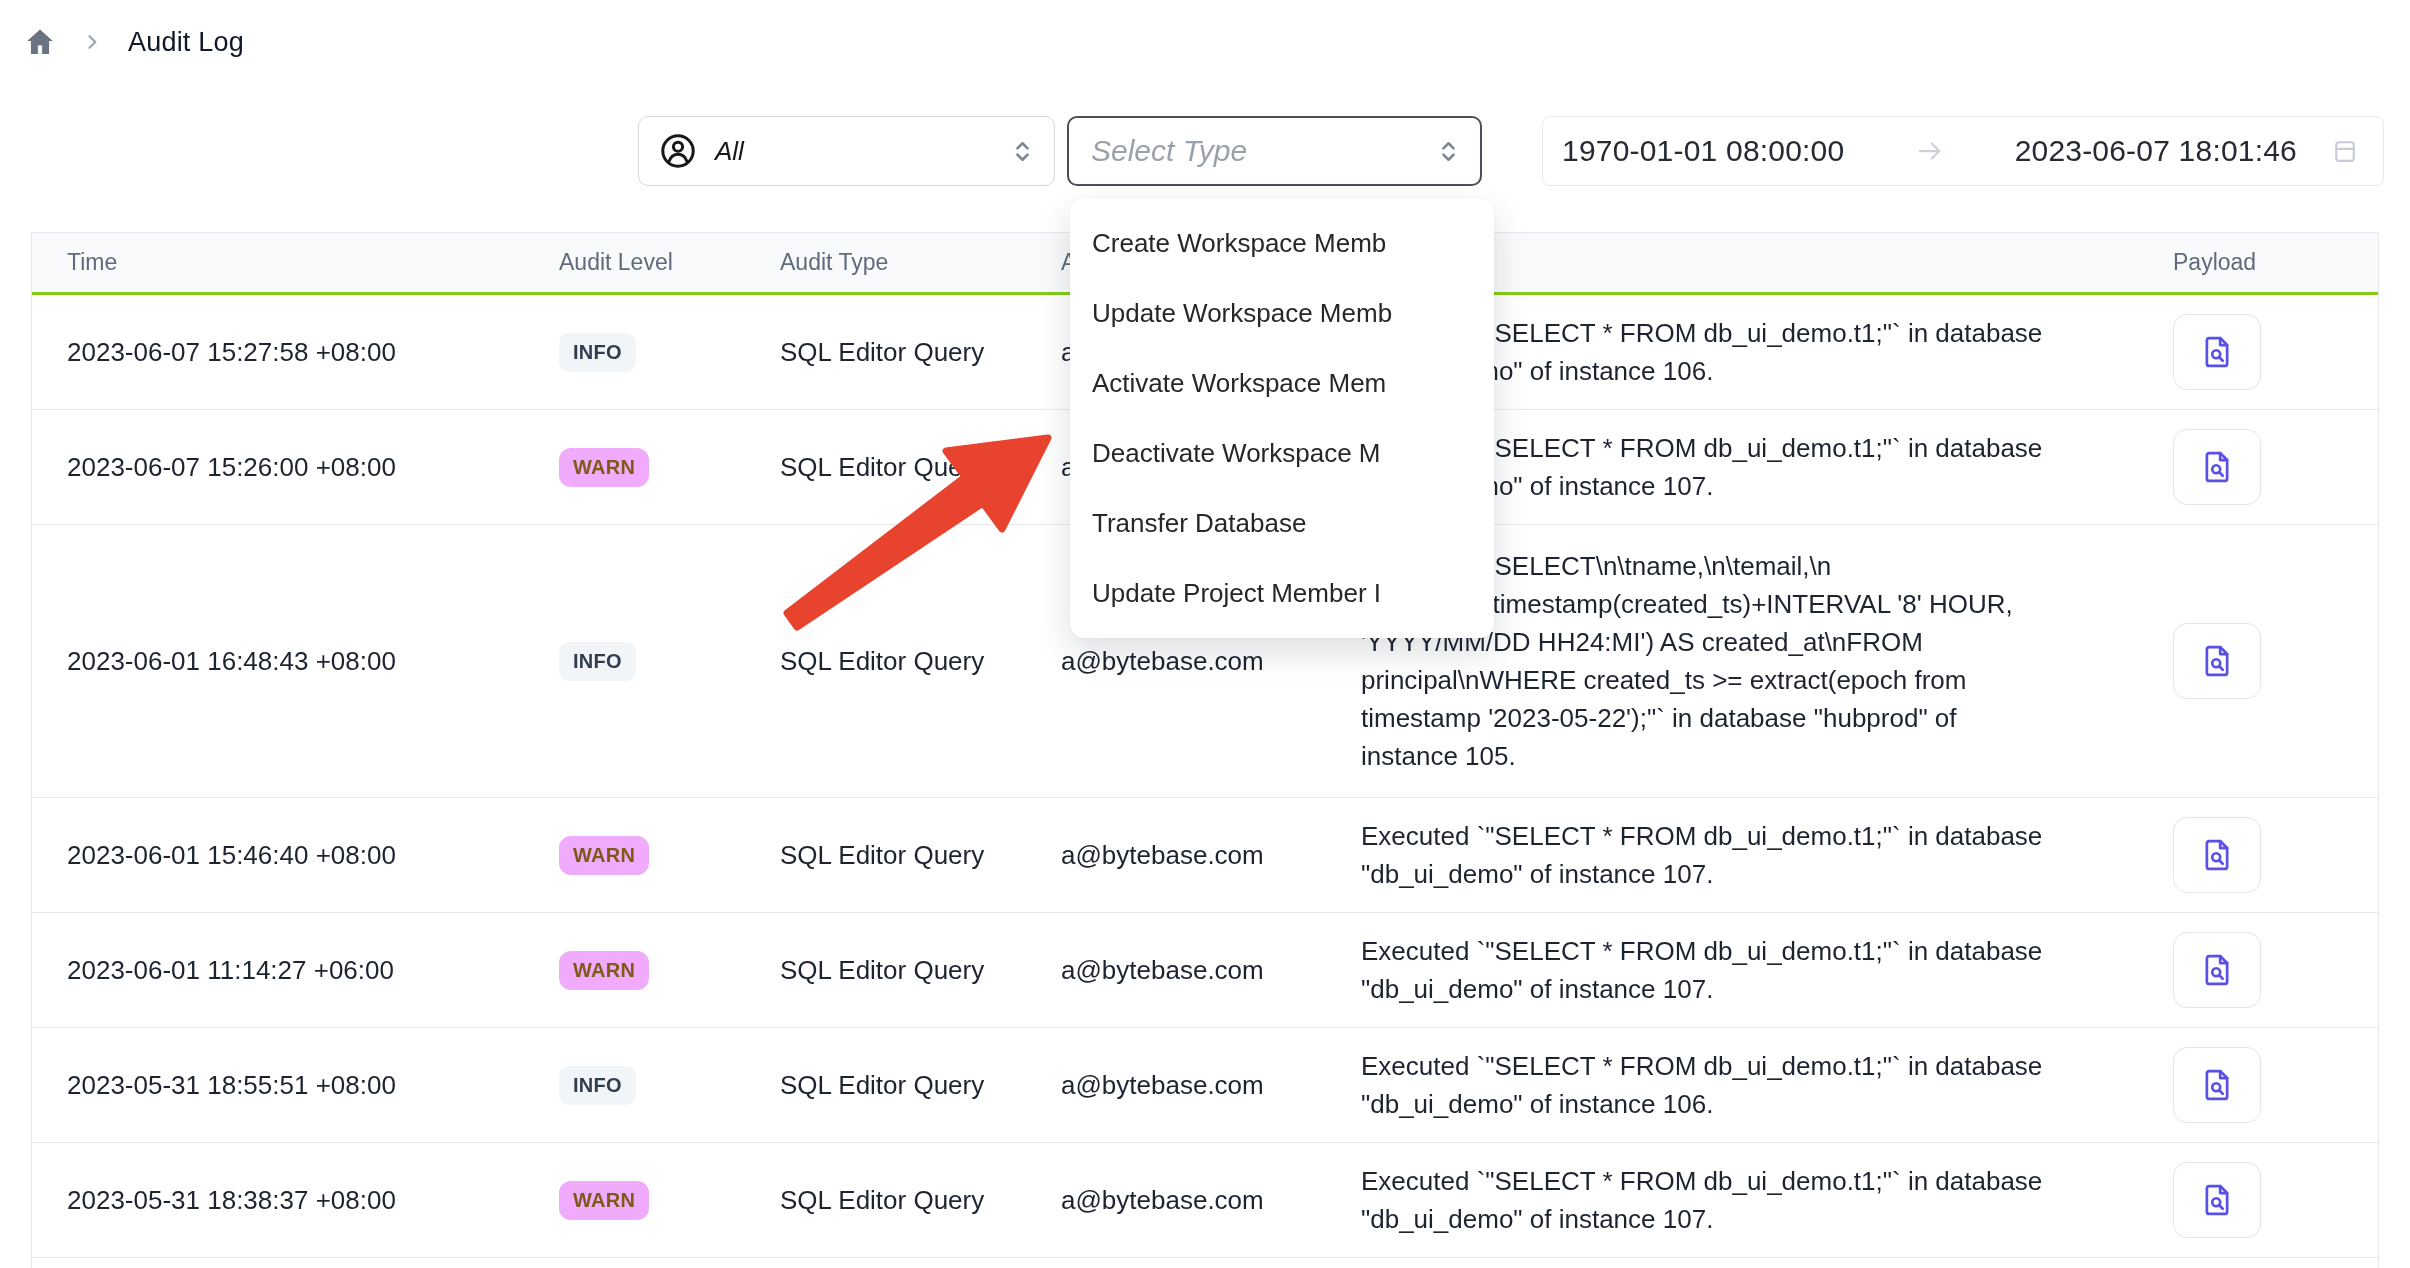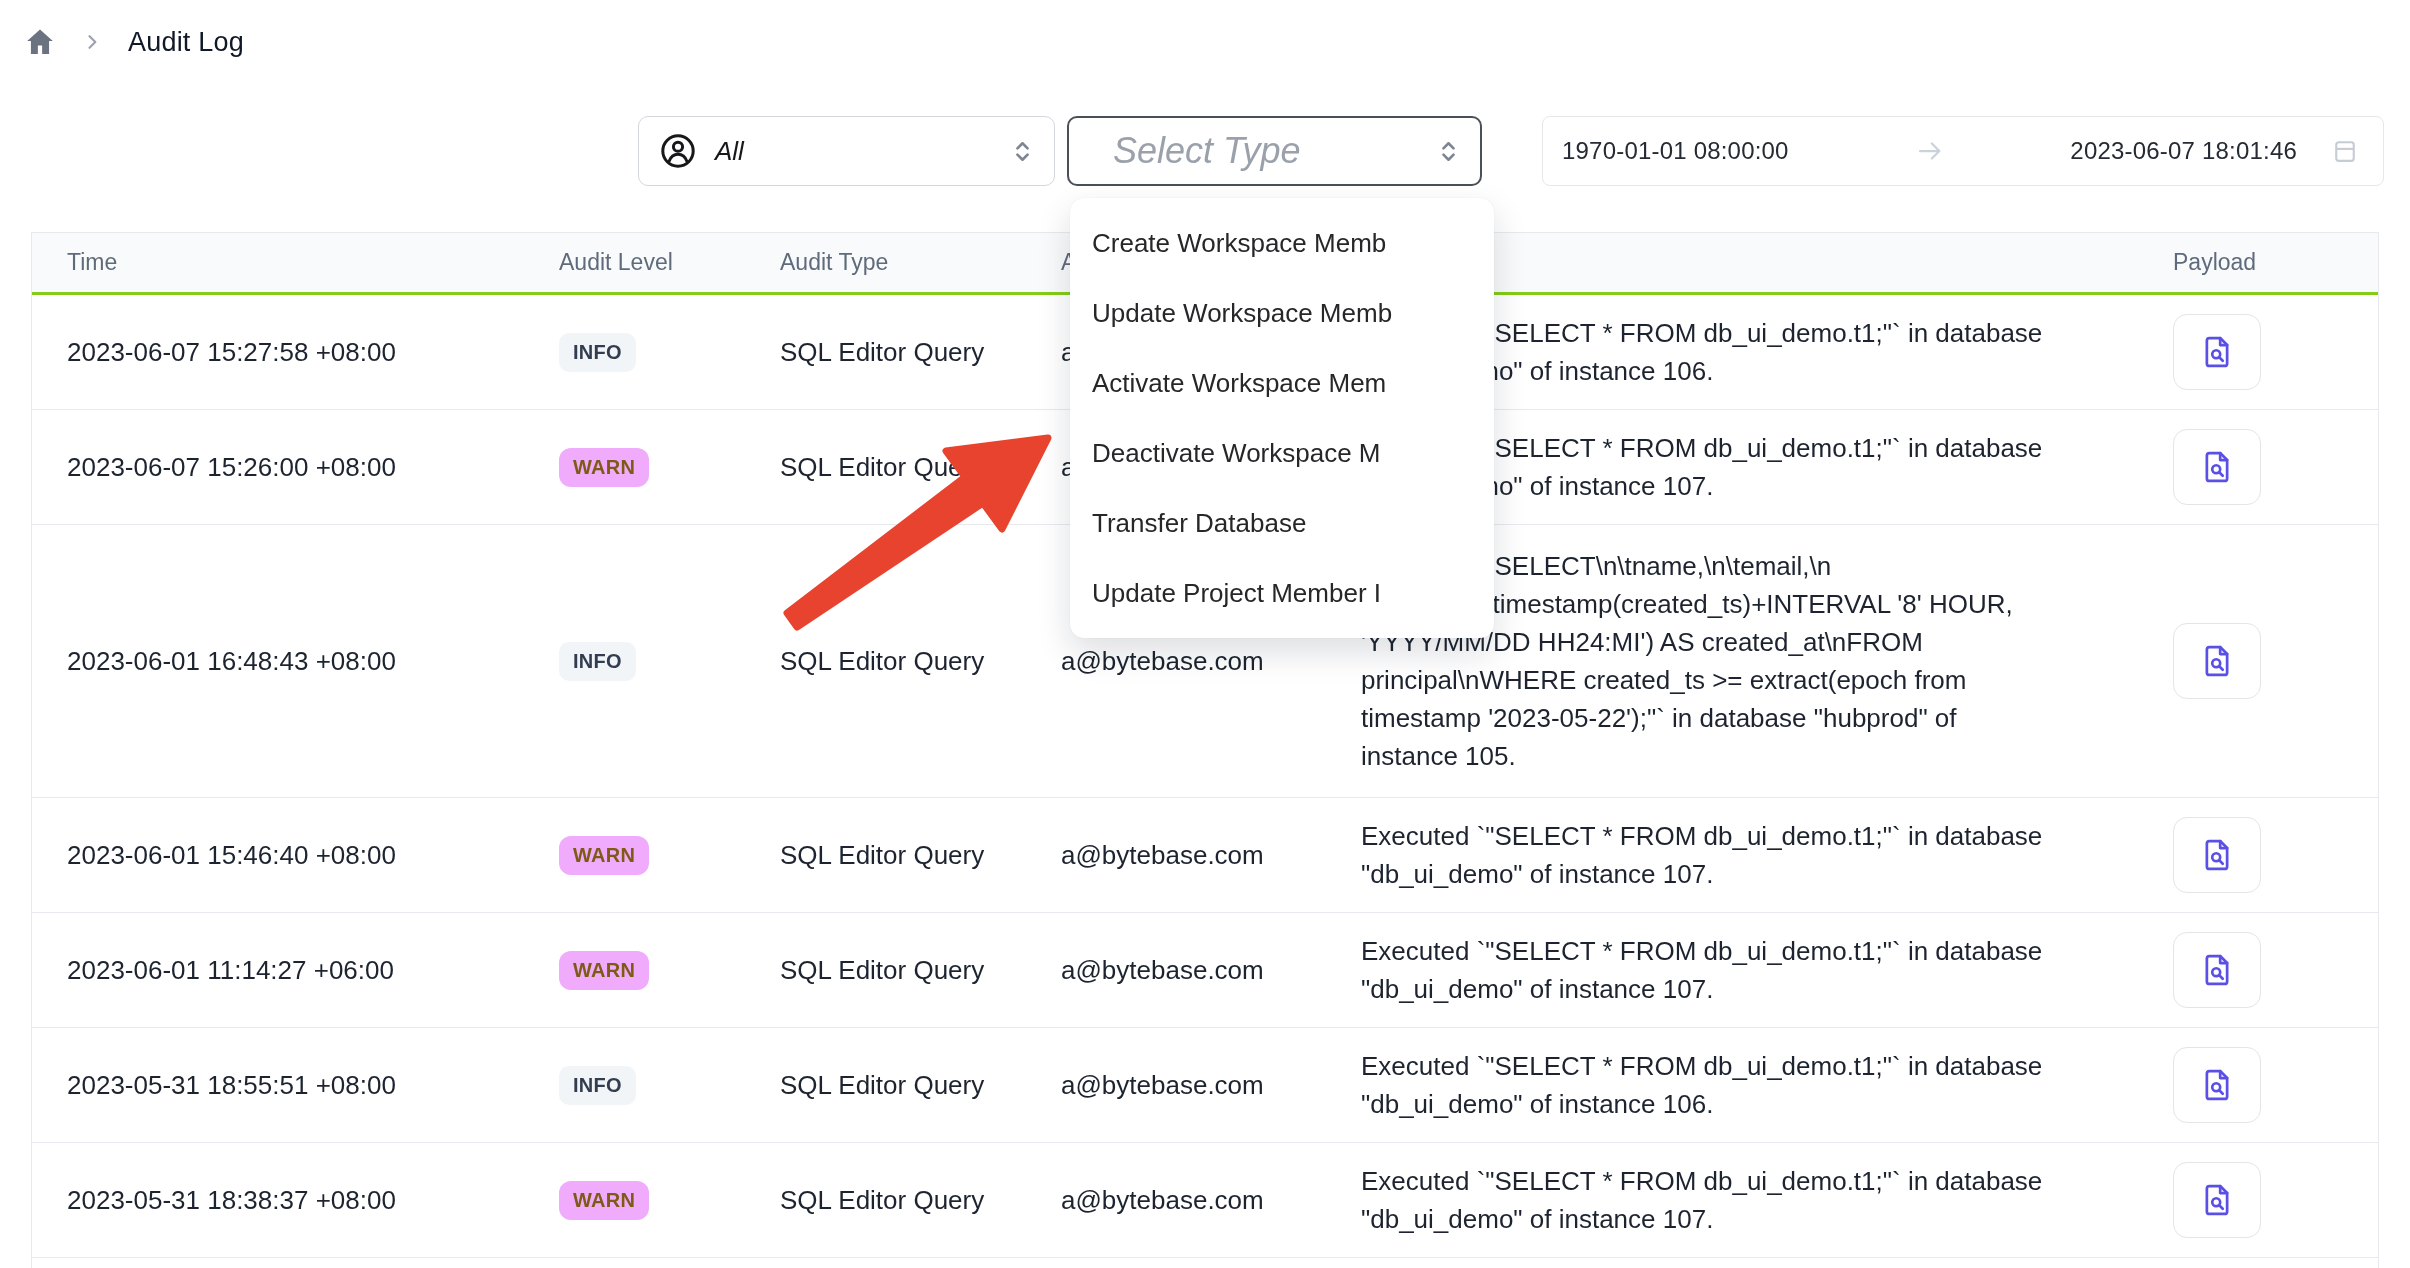--- a/index.html
+++ b/index.html
@@ -10,26 +10,26 @@
   
   .breadcrumb { position:absolute; left:24px; top:26px; display:flex; align-items:center; gap:26px; }
   .crumb-title { font-size:27px; font-weight:500; color:#111827; letter-spacing:.2px; }
 
   
   .filterbar { position:absolute; top:116px; left:0; width:2410px; height:70px; }
   .sel { position:absolute; top:0; height:70px; background:#fff; display:flex; align-items:center;font-style:italic; }
   .sel-actor { left:638px; width:417px; border:1px solid #d4d7dc; border-radius:10px; padding:0 18px 0 20px; }
   .sel-actor .lbl { font-size:26px; color:#18181b; margin-left:18px; }
   .sel-type  { left:1067px; width:415px; border:2px solid #4b4f58; border-radius:10px; padding:0 18px 0 22px; }
-  .sel-type .ph { font-size:36px; color:#9aa1ab;margin-left:22px; }
+  .sel-type .ph { font-size:30px; color:#9aa1ab; }
   .updown { margin-left:auto; flex:0 0 auto; }
   .daterange { position:absolute; left:1542px; top:0; width:842px; height:70px;
                border:1px solid #e5e7eb; border-radius:8px; display:flex; align-items:center;
                padding:0 24px 0 19px; }
-  .daterange .dt { font-size:24px; color:#252a33; letter-spacing:.2px; }
+  .daterange .dt { font-size:30px; color:#252a33; letter-spacing:.2px; }
   .daterange .range-arrow { margin:0 auto; }
   .daterange .cal { margin-left:34px; flex:0 0 auto; }
 
   
   .audit-table { position:absolute; left:31px; top:232px; width:2348px; height:1036px;
                  border:1px solid #e7e9ee; border-bottom:none; }
   .tr { display:grid; grid-template-columns:492px 221px 290px 291px 820px 234px; align-items:center; }
   .thead { height:62px; background:#f9fafb; border-bottom:3px solid #84cc16; }
   .th { font-size:23px; font-weight:500; color:#5f6b7c; padding-left:35px; white-space:nowrap; overflow:hidden; }
   .th.payload { padding-left:27px; }

